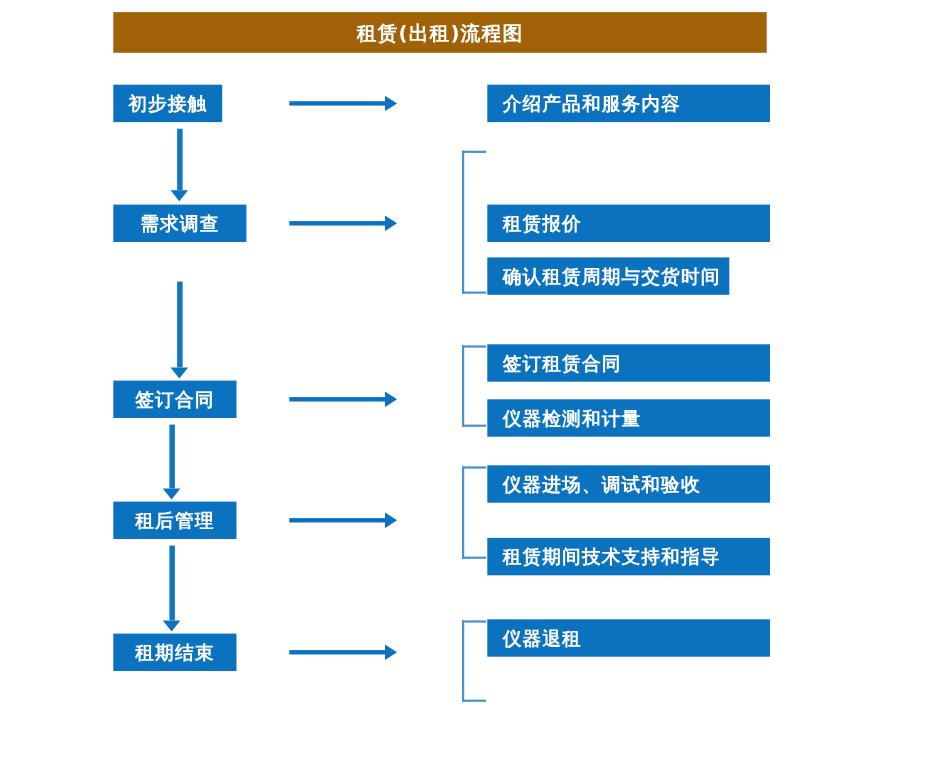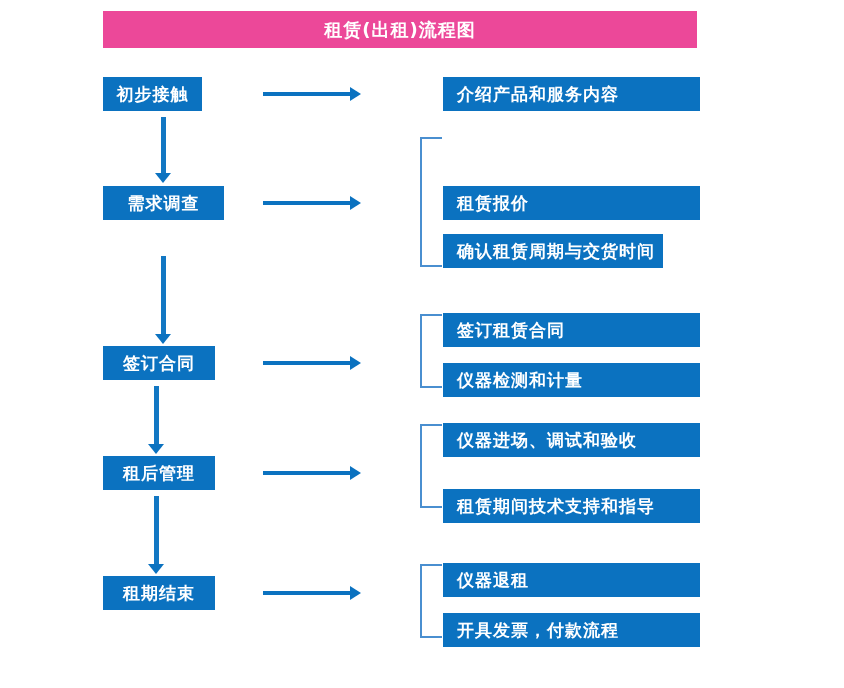--- a/index.html
+++ b/index.html
@@ -21,21 +21,21 @@
     height: 688px;
   }
 
   
   .title-bar {
     position: absolute;
     left: 103px;
     top: 11px;
     width: 594px;
     height: 37px;
-    background: #ec4899;
+    background: #a16207;
     color: #ffffff;
     font-size: 18px;
     font-weight: bold;
     display: flex;
     align-items: center;
     justify-content: center;
     letter-spacing: 1px;
   }
 
   
@@ -199,15 +199,14 @@
   <div class="detail-box" style="left:443px; top:313px; width:257px;">签订租赁合同</div>
 
   <div class="detail-box" style="left:443px; top:363px; width:257px;">仪器检测和计量</div>
 
   <div class="detail-box" style="left:443px; top:423px; width:257px;">仪器进场、调试和验收</div>
 
   <div class="detail-box" style="left:443px; top:489px; width:257px;">租赁期间技术支持和指导</div>
 
   <div class="detail-box" style="left:443px; top:563px; width:257px;">仪器退租</div>
 
-  <div class="detail-box" style="left:443px; top:613px; width:257px;">开具发票，付款流程</div>
 
 </div>
 
 </body></html>

